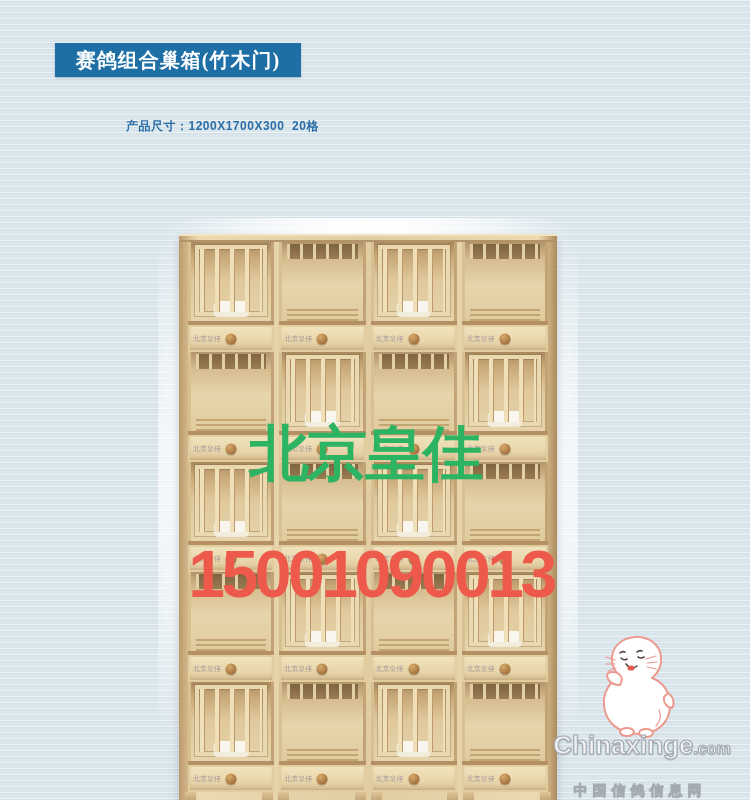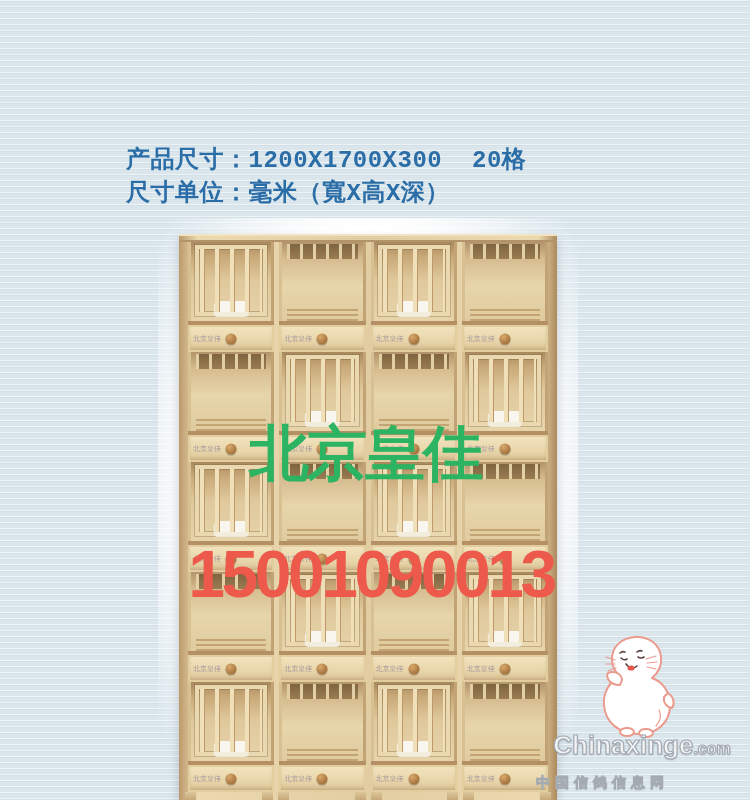--- a/index.html
+++ b/index.html
@@ -20,23 +20,22 @@
     color:#ffffff;font-size:20px;font-weight:bold;line-height:34px;
     text-align:center;letter-spacing:1px;
     font-family:"Liberation Serif","DejaVu Serif",serif;
     box-shadow:0 1px 2px rgba(40,80,110,0.35);
   }
 
   
   .specs{
     position:absolute;left:126px;top:110px;
     color:var(--spec-text,#2b6da7);
-    font-size:24px;font-weight:bold;letter-spacing:0.5px;
-    font-family:Liberation Mono, monospace;
-    margin-top:34px;
+    font-size:12px;font-weight:bold;letter-spacing:0.5px;
+    font-family:Liberation Sans, sans-serif;
   }
   .spec-line{height:33px;line-height:33px;white-space:pre;}
 
   
   .photo{
     position:absolute;left:158px;top:218px;width:420px;height:576px;
     background:radial-gradient(ellipse at 50% 46%,
       #ffffff 0%, #ffffff 58%, rgba(255,255,255,0) 90%);
   }
   .cab-shadow{
@@ -140,36 +139,38 @@
   }
   .site-en{
     display:block;font-size:26px;line-height:26px;
     letter-spacing:0;
     -webkit-text-stroke:1.2px #a4aab2;
     text-shadow:0 1px 2px rgba(120,126,136,0.55);
     white-space:nowrap;
   }
   .site-en .tld{font-size:16px;}
   .site-cn{
-    display:block;margin-top:12px;padding-right:4px;text-align:left;
+    display:block;margin-top:20px;padding-right:4px;text-align:center;
     font-size:14px;letter-spacing:5px;line-height:16px;
     -webkit-text-stroke:0.8px #a4aab2;
     text-shadow:0 1px 1px rgba(120,126,136,0.5);
     white-space:nowrap;
   }
 </style>
 </head>
 <body>
 
 <div class="page">
 
+  <div class="badge">
+    <span>赛鸽组合巢箱(竹木门)</span>
+  </div>
 
   <div class="specs">
     <div class="spec-line">产品尺寸：1200X1700X300&nbsp;&nbsp;20格</div>
-    <div class="spec-line">尺寸单位：毫米（寬X高X深）</div>
   </div>
 
   <div class="photo">
     <div class="cab-shadow"></div>
     <div class="cabinet">
       <div class="cab-grid" id="cab-grid">
           <div class="cell closed">
             <div class="feeder"></div>
             <div class="bars"></div>
           </div>

